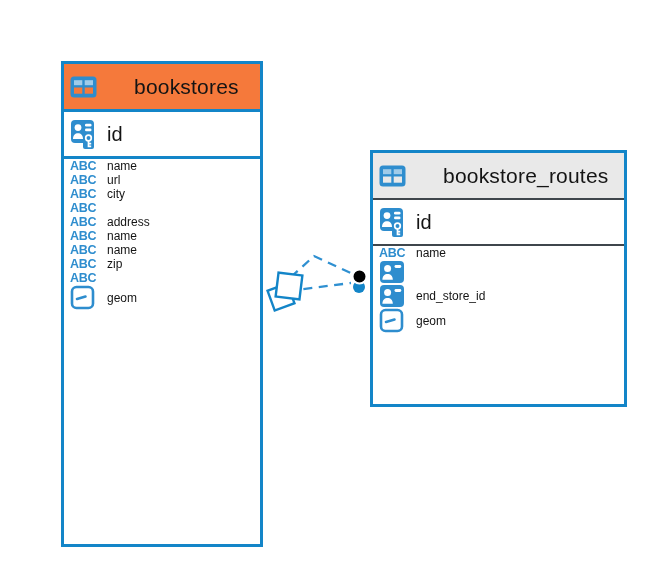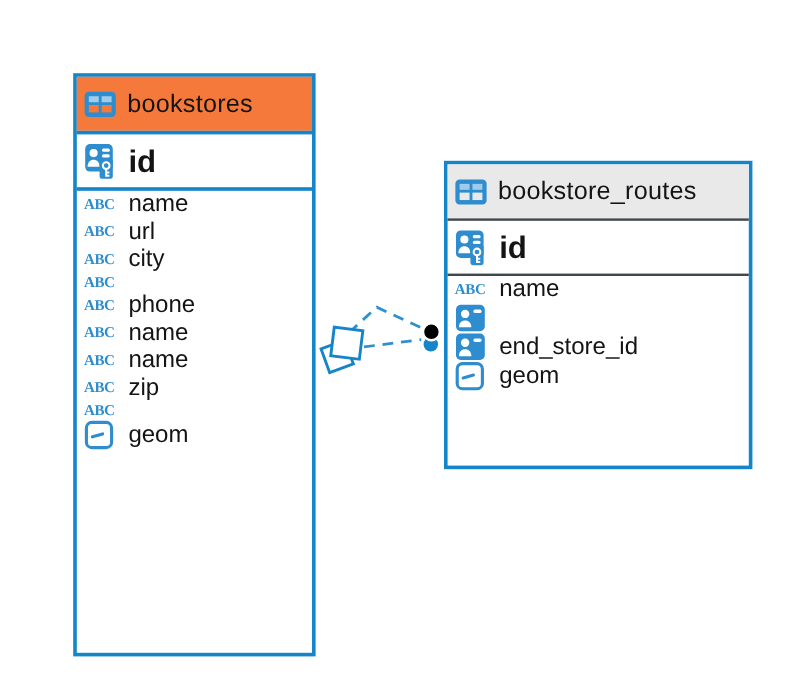--- a/index.html
+++ b/index.html
@@ -4,32 +4,32 @@
 <style>
   html,body{margin:0;padding:0;background:#ffffff;}
   .canvas{
     position:relative;width:654px;height:570px;background:#ffffff;overflow:hidden;
     font-family:"Liberation Sans","DejaVu Sans",sans-serif;
   }
   .etable{
     position:absolute;background:#fff;border:3px solid var(--blue);
     box-sizing:border-box;display:flex;flex-direction:column;
   }
-  .hdr{display:flex;align-items:center;background:var(--hdr);padding-left:6px;flex:0 0 45px;}
+  .hdr{display:flex;align-items:center;background:var(--hdr);padding-left:6px;flex:0 0 45px;gap:28px;}
   .hname{font-size:21px;color:#141414;margin-left:9px;font-weight:500;letter-spacing:.2px;}
   .sep{background:var(--blue);flex:0 0 3px;}
   .sep.thin{background:var(--sepdark);flex:0 0 2px;}
   .row{display:flex;align-items:center;padding-left:6px;flex:0 0 38.5px;}
   .row.pk{flex:0 0 44px;}
   .t2 .row{flex:0 0 39.5px;}
   .t2 .row.pk{flex:0 0 44px;}
   .ic{flex:0 0 30px;width:30px;display:flex;align-items:center;justify-content:flex-start;}
-  .cname{font-size:20px;color:#141414;margin-left:7px;white-space:nowrap;}
-  .pk .cname{font-weight:700;font-size:26px;}
-  .abc{font-family:Liberation Serif, serif;font-weight:800;font-size:12.5px;color:var(--iblue);letter-spacing:-.3px;}
+  .cname{font-size:12px;color:#141414;margin-left:7px;white-space:nowrap;}
+  .pk .cname{font-weight:400;font-size:20px;}
+  .abc{font-family:Liberation Sans, sans-serif;font-weight:800;font-size:12.5px;color:var(--iblue);letter-spacing:-.3px;}
   .f-blue{fill:var(--iblue);}
   .geo-rect{fill:#fff;stroke:var(--iblue);}
   .geo-dash{stroke:var(--iblue);fill:none;}
   .rel-layer{position:absolute;left:0;top:0;}
   .dashline{stroke:var(--relline);stroke-width:2.3;stroke-dasharray:9 6.5;fill:none;}
   .msq{fill:#fff;stroke:var(--blue);stroke-width:2.4;}
   .dot-blue{fill:var(--blue);}
   .dot-black{fill:#000;stroke:#fff;stroke-width:2;}
 </style>
 </head>
@@ -102,21 +102,21 @@
         <div class="row">
           <span class="ic">
   <span class="abc">ABC</span>
 </span>
         </div>
 
         <div class="row">
           <span class="ic">
   <span class="abc">ABC</span>
 </span>
-          <span class="cname">phone</span>
+          <span class="cname">address</span>
         </div>
 
         <div class="row">
           <span class="ic">
   <span class="abc">ABC</span>
 </span>
           <span class="cname">name</span>
         </div>
 
         <div class="row">
@@ -144,21 +144,21 @@
   <svg width="25" height="25" viewBox="0 0 25 25">
     <rect x="2" y="2" width="21" height="21" rx="4.5" class="geo-rect" stroke-width="2.6"></rect>
     <path d="M7 14 L15.5 11.6" class="geo-dash" stroke-width="2.6" stroke-linecap="round"></path>
   </svg>
 </span>
           <span class="cname">geom</span>
         </div>
       </div>
   </div>
 
-  <div class="etable t2" style="left: 370px; top: 134px; width: 257px; height: 257px; --hdr: #e9e9e9;">
+  <div class="etable t2" style="left: 370px; top: 150px; width: 257px; height: 257px; --hdr: #e9e9e9;">
     <div class="hdr">
       <svg width="27" height="22" viewBox="0 0 27 22">
         <rect x="0.5" y="0.5" width="26" height="21" rx="3.5" class="f-blue"></rect>
         <rect x="4" y="4.2" width="8.3" height="5" fill="#fff" opacity="0.55"></rect>
         <rect x="14.7" y="4.2" width="8.3" height="5" fill="#fff" opacity="0.55"></rect>
         <rect x="4" y="11.5" width="8.3" height="6.2" fill="var(--hdr)"></rect>
         <rect x="14.7" y="11.5" width="8.3" height="6.2" fill="var(--hdr)"></rect>
       </svg>
       <span class="hname">bookstore_routes</span>
     </div>

